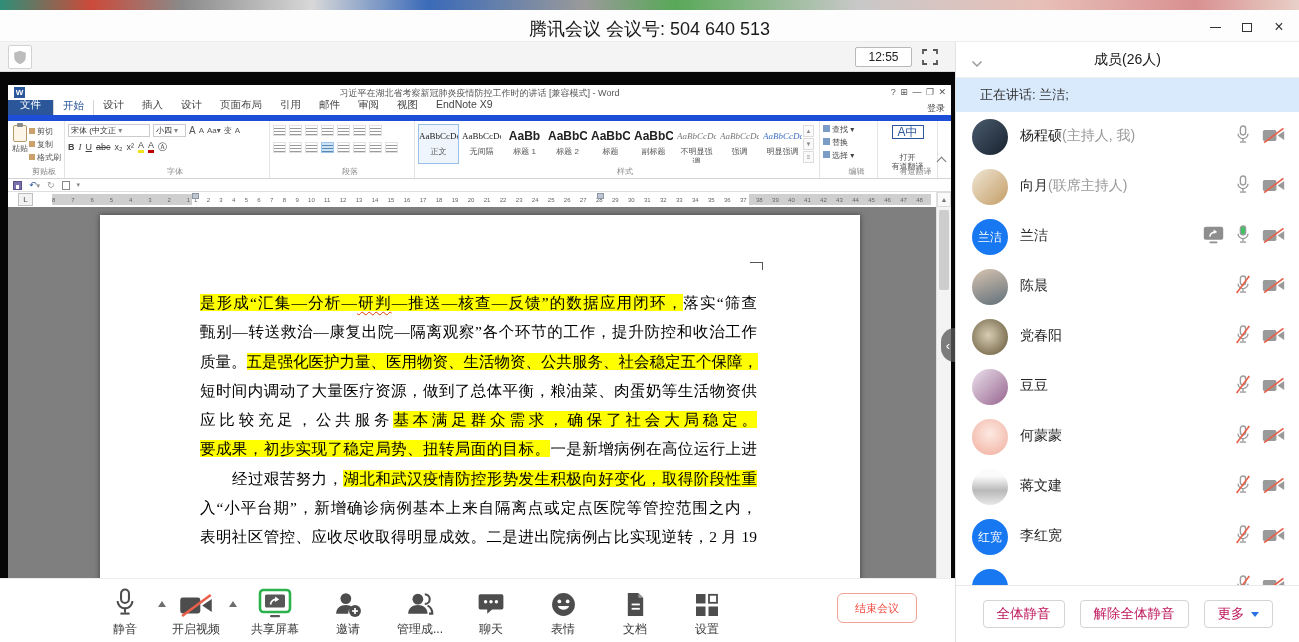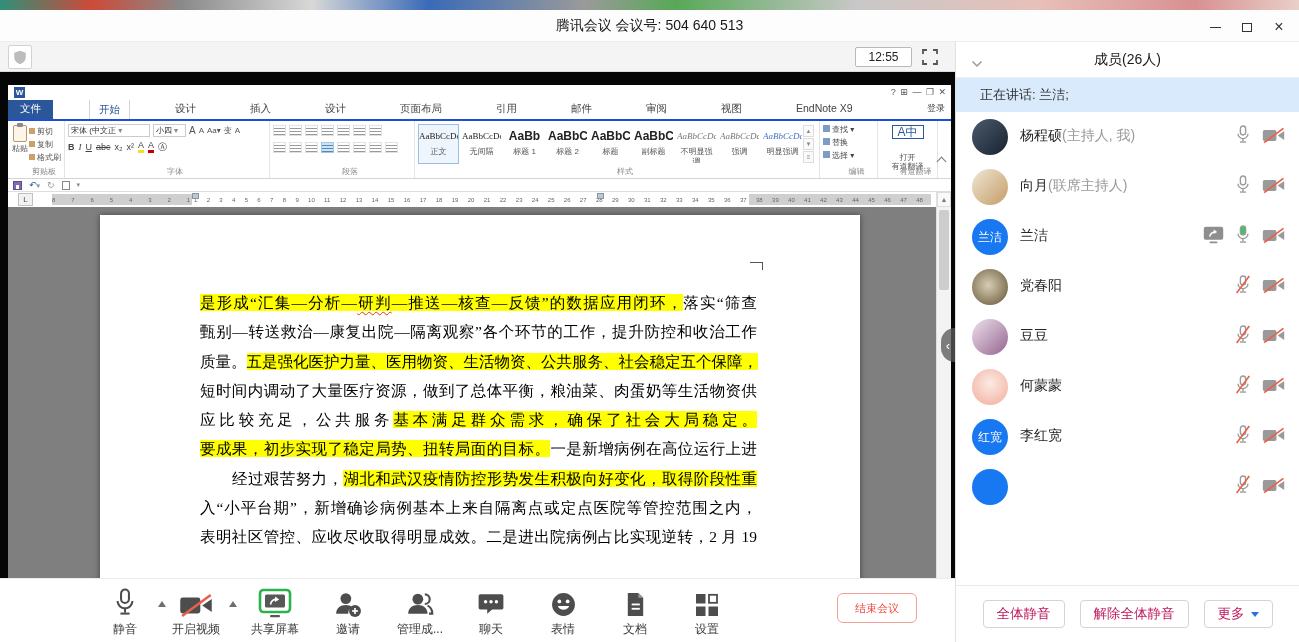--- a/index.html
+++ b/index.html
@@ -8,21 +8,21 @@
   #root { position:relative; width:1299px; height:642px; }
 
   
   #desktop-strip { position:absolute; left:0; top:0; width:1299px; height:10px;
     background:linear-gradient(90deg,#2f8f78 0%,#cc4a3a 7%,#8a8a8a 14%,#d8d8d8 24%,#3a6ab8 33%,#9a9a9a 45%,#58a858 52%,#c8c8c8 66%,#e8c0b8 80%,#d89090 92%,#e8d0c8 100%); }
 
   
   #app-titlebar { position:absolute; left:0; top:10px; width:1299px; height:32px;
     background:#fdfdfd; border-bottom:1px solid #ededed; }
   #app-title { position:absolute; left:0; right:0; top:7px; text-align:center;
-    font-size:14px; color:#1a1a1a; }
+    font-size:18px; color:#1a1a1a; }
   .win-ctrl { position:absolute; top:9px; width:16px; height:16px; cursor:default;
     display:flex; align-items:center; justify-content:center; }
   #win-min { right:76px; } #win-max { right:44px; } #win-close { right:12px; }
   #win-min i { width:11px; height:0; border-top:1px solid #333; }
   #win-max i { width:10px; height:9px; border:1px solid #333; }
   #win-close { font-size:16px; color:#333; line-height:16px; }
 
   
   #main { position:absolute; left:0; top:42px; width:1299px; height:600px; }
   #share-pane { position:absolute; left:0; top:0; width:955px; height:600px; }
@@ -42,21 +42,21 @@
   #stage { position:absolute; left:0; top:30px; width:955px; height:506px; background:#060606; }
   #word { position:absolute; left:8px; top:13px; right:4px; bottom:0; background:#fff; overflow:hidden; }
 
   #w-titlebar { position:relative; height:15px; background:#fff; }
   #w-appicon { position:absolute; left:6px; top:2px; width:11px; height:11px; background:#2b579a;
     color:#fff; font-size:8px; line-height:11px; text-align:center; font-weight:bold; }
   #w-title { position:absolute; left:0; right:0; top:2px; text-align:center; font-size:9px; color:#555; }
   #w-ctrls { position:absolute; right:4px; top:2px; font-size:9px; color:#555; letter-spacing:1px; display:flex; gap:8px; }
   #w-signin { position:absolute; right:6px; top:17px; font-size:9px; color:#444; z-index:5; }
 
-  #w-tabs { display:flex; height:21px; border-bottom:2px solid #1d4ed8; background:#fff; align-items:flex-end;gap:36px; }
+  #w-tabs { display:flex; height:21px; border-bottom:6px solid #1d4ed8; background:#fff; align-items:flex-end; }
   .w-tab { font-size:10.5px; color:#444; padding:0 9px; height:21px; line-height:21px; }
   .w-tab.file { background:#2b579a; color:#fff; padding:0 12px; }
   .w-tab.active { color:#2b579a; background:#fff; border:1px solid #d4d4d4; border-bottom:none; }
 
   #w-ribbon { position:relative; height:58px; background:#fff; border-bottom:1px solid #d4d4d4;
     display:flex; font-size:8px; color:#555; }
   .rgroup { position:relative; height:100%; border-right:1px solid #e4e4e4; padding:2px 3px 12px 3px; }
   .rgroup .glabel { position:absolute; left:16px; right:0; bottom:1px; text-align:center; font-size:8px; color:#8a8a8a; }
   #g-clip { width:57px; display:flex; }
   .paste-big { width:22px; text-align:center; }
@@ -217,20 +217,21 @@
               <path d="M2 6V2h4M12 2h4v4M16 12v4h-4M6 16H2v-4"></path>
             </svg>
         </div>
       </div>
 
       <div id="stage">
         <div id="word">
 
           <div id="w-titlebar">
             <div id="w-appicon">W</div>
+            <div id="w-title">习近平在湖北省考察新冠肺炎疫情防控工作时的讲话 [兼容模式] - Word</div>
             <div id="w-ctrls">?  ⊞  —  ❐  ✕</div>
           </div>
           <div id="w-signin">登录</div>
 
           <div id="w-tabs">
               <div class="w-tab file">文件</div>
               <div class="w-tab active">开始</div>
               <div class="w-tab">设计</div>
               <div class="w-tab">插入</div>
               <div class="w-tab">设计</div>
@@ -647,20 +648,38 @@
     <line x1="4.6" y1="16.2" x2="10.4" y2="16.2" stroke="#9a9a9a" stroke-width="1.3"></line>
                 </svg></span>
               <span><svg width="23" height="17" viewBox="0 0 22 16">
     <rect x="0.8" y="2.8" width="13" height="10.4" rx="1.6" fill="#9a9a9a"></rect>
     <path d="M15 8l6.2-4.2v8.4z" fill="#9a9a9a"></path>
                   <line x1="2" y1="14.8" x2="20.5" y2="1.2" stroke="#e8604a" stroke-width="1.7"></line>
                 </svg></span>
             </div>
           </div>
           <div class="member-row">
+            <div class="m-avatar" style="background: linear-gradient(160deg, rgb(216, 196, 176), rgb(95, 111, 122));"></div>
+            <div class="m-name">陈晨</div>
+            <div class="m-icons">
+              <span><svg width="16" height="20" viewBox="0 0 15 19">
+    <rect x="5" y="1" width="5" height="8.5" rx="2.5" fill="none" stroke="#9a9a9a" stroke-width="1.3"></rect>
+    <path d="M2.8 8.2a4.7 4.7 0 0 0 9.4 0" fill="none" stroke="#9a9a9a" stroke-width="1.3"></path>
+    <line x1="7.5" y1="13" x2="7.5" y2="15.6" stroke="#9a9a9a" stroke-width="1.3"></line>
+    <line x1="4.6" y1="16.2" x2="10.4" y2="16.2" stroke="#9a9a9a" stroke-width="1.3"></line>
+                  <line x1="1.5" y1="17" x2="13.5" y2="1" stroke="#e8604a" stroke-width="1.6"></line>
+                </svg></span>
+              <span><svg width="23" height="17" viewBox="0 0 22 16">
+    <rect x="0.8" y="2.8" width="13" height="10.4" rx="1.6" fill="#9a9a9a"></rect>
+    <path d="M15 8l6.2-4.2v8.4z" fill="#9a9a9a"></path>
+                  <line x1="2" y1="14.8" x2="20.5" y2="1.2" stroke="#e8604a" stroke-width="1.7"></line>
+                </svg></span>
+            </div>
+          </div>
+          <div class="member-row">
             <div class="m-avatar" style="background: radial-gradient(circle at 45% 45%, rgb(216, 205, 180), rgb(95, 81, 50));"></div>
             <div class="m-name">党春阳</div>
             <div class="m-icons">
               <span><svg width="16" height="20" viewBox="0 0 15 19">
     <rect x="5" y="1" width="5" height="8.5" rx="2.5" fill="none" stroke="#9a9a9a" stroke-width="1.3"></rect>
     <path d="M2.8 8.2a4.7 4.7 0 0 0 9.4 0" fill="none" stroke="#9a9a9a" stroke-width="1.3"></path>
     <line x1="7.5" y1="13" x2="7.5" y2="15.6" stroke="#9a9a9a" stroke-width="1.3"></line>
     <line x1="4.6" y1="16.2" x2="10.4" y2="16.2" stroke="#9a9a9a" stroke-width="1.3"></line>
                   <line x1="1.5" y1="17" x2="13.5" y2="1" stroke="#e8604a" stroke-width="1.6"></line>
                 </svg></span>
@@ -685,20 +704,38 @@
               <span><svg width="23" height="17" viewBox="0 0 22 16">
     <rect x="0.8" y="2.8" width="13" height="10.4" rx="1.6" fill="#9a9a9a"></rect>
     <path d="M15 8l6.2-4.2v8.4z" fill="#9a9a9a"></path>
                   <line x1="2" y1="14.8" x2="20.5" y2="1.2" stroke="#e8604a" stroke-width="1.7"></line>
                 </svg></span>
             </div>
           </div>
           <div class="member-row">
             <div class="m-avatar" style="background: radial-gradient(circle at 50% 40%, rgb(253, 234, 226), rgb(240, 172, 156));"></div>
             <div class="m-name">何蒙蒙</div>
+            <div class="m-icons">
+              <span><svg width="16" height="20" viewBox="0 0 15 19">
+    <rect x="5" y="1" width="5" height="8.5" rx="2.5" fill="none" stroke="#9a9a9a" stroke-width="1.3"></rect>
+    <path d="M2.8 8.2a4.7 4.7 0 0 0 9.4 0" fill="none" stroke="#9a9a9a" stroke-width="1.3"></path>
+    <line x1="7.5" y1="13" x2="7.5" y2="15.6" stroke="#9a9a9a" stroke-width="1.3"></line>
+    <line x1="4.6" y1="16.2" x2="10.4" y2="16.2" stroke="#9a9a9a" stroke-width="1.3"></line>
+                  <line x1="1.5" y1="17" x2="13.5" y2="1" stroke="#e8604a" stroke-width="1.6"></line>
+                </svg></span>
+              <span><svg width="23" height="17" viewBox="0 0 22 16">
+    <rect x="0.8" y="2.8" width="13" height="10.4" rx="1.6" fill="#9a9a9a"></rect>
+    <path d="M15 8l6.2-4.2v8.4z" fill="#9a9a9a"></path>
+                  <line x1="2" y1="14.8" x2="20.5" y2="1.2" stroke="#e8604a" stroke-width="1.7"></line>
+                </svg></span>
+            </div>
+          </div>
+          <div class="member-row">
+            <div class="m-avatar" style="background: linear-gradient(rgb(251, 251, 251) 20%, rgb(185, 185, 185) 60%, rgb(232, 232, 232));"></div>
+            <div class="m-name">蒋文建</div>
             <div class="m-icons">
               <span><svg width="16" height="20" viewBox="0 0 15 19">
     <rect x="5" y="1" width="5" height="8.5" rx="2.5" fill="none" stroke="#9a9a9a" stroke-width="1.3"></rect>
     <path d="M2.8 8.2a4.7 4.7 0 0 0 9.4 0" fill="none" stroke="#9a9a9a" stroke-width="1.3"></path>
     <line x1="7.5" y1="13" x2="7.5" y2="15.6" stroke="#9a9a9a" stroke-width="1.3"></line>
     <line x1="4.6" y1="16.2" x2="10.4" y2="16.2" stroke="#9a9a9a" stroke-width="1.3"></line>
                   <line x1="1.5" y1="17" x2="13.5" y2="1" stroke="#e8604a" stroke-width="1.6"></line>
                 </svg></span>
               <span><svg width="23" height="17" viewBox="0 0 22 16">
     <rect x="0.8" y="2.8" width="13" height="10.4" rx="1.6" fill="#9a9a9a"></rect>

